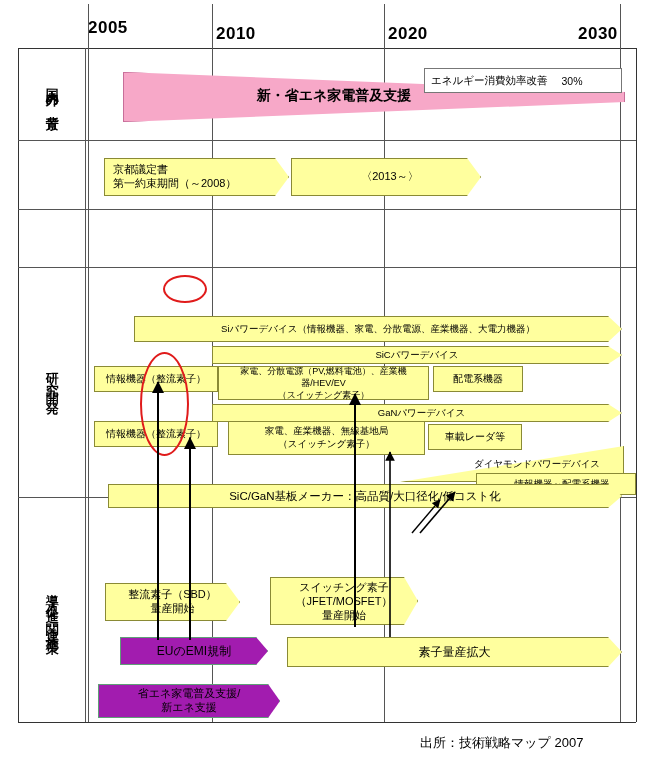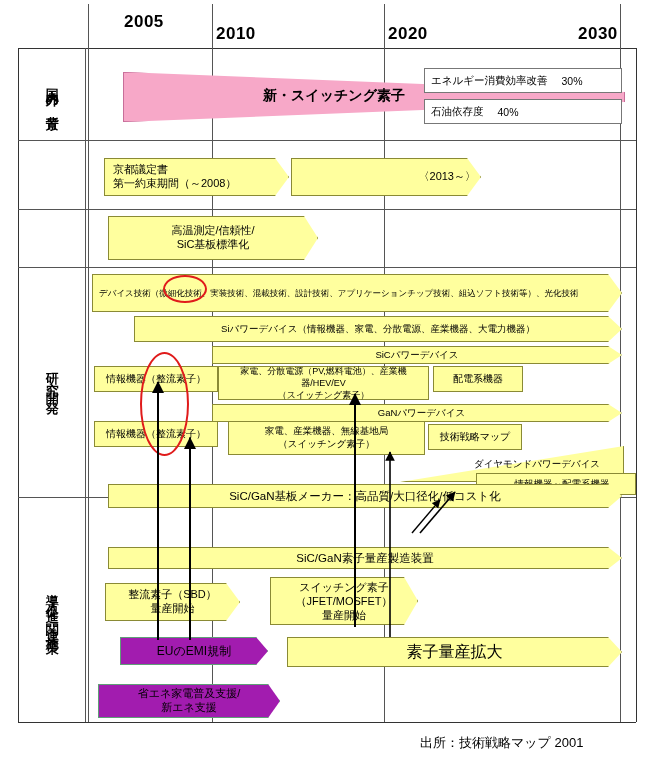--- a/index.html
+++ b/index.html
@@ -34,21 +34,21 @@
   .src{position:absolute;font-size:13px;}
   .small{font-size:9.5px;}
   .tiny{font-size:8.5px;}
   svg.ar{position:absolute;left:0;top:0;width:662px;height:763px;pointer-events:none;}
 </style>
 </head>
 <body>
 
 <div id="root">
 
-  <div class="axis-lbl" style="left:88px;top:12px;padding-left:36px;">2005</div>
+  <div class="axis-lbl" style="left:88px;top:18px;">2005</div>
   <div class="axis-lbl" style="left:216px;top:24px;">2010</div>
   <div class="axis-lbl" style="left:388px;top:24px;">2020</div>
   <div class="axis-lbl" style="left:578px;top:24px;">2030</div>
 
   <div class="hline thick" style="left:18px;top:48px;width:618px;"></div>
   <div class="hline thick" style="left:18px;top:722px;width:618px;"></div>
   <div class="vline thick" style="left:18px;top:48px;height:674px;"></div>
   <div class="vline thick" style="left:636px;top:48px;height:674px;"></div>
 
   <div class="hline" style="left:18px;top:140px;width:618px;"></div>
@@ -67,48 +67,37 @@
   </div>
   <div class="rowlabel" style="left:18px;top:267px;width:67px;height:230px;">
     <span style="writing-mode:vertical-rl;text-orientation:upright;letter-spacing:10px;">研究開発</span>
   </div>
   <div class="rowlabel" style="left:18px;top:497px;width:67px;height:225px;">
     <span style="writing-mode:vertical-rl;text-orientation:upright;letter-spacing:6px;">導入促進・関連施策</span>
   </div>
 
   <div class="pink" style="position:absolute;left:123px;top:72px;width:500px;height:48px;
        clip-path:polygon(0 0, 100% 40%, 100% 60%, 0 100%);">
-    <div style="position:absolute;left:60px;top:14px;width:300px;text-align:center;font-size:14px;font-weight:bold;">新・スイッチング素子</div>
+    <div style="position:absolute;left:60px;top:14px;width:300px;text-align:center;font-size:14px;font-weight:bold;">新・省エネ家電普及支援</div>
   </div>
 
   <div class="note" style="left:424px;top:68px;width:198px;height:25px;display:flex;align-items:center;">
     <span class="k">エネルギー消費効率改善</span>
     <span class="v">30%</span>
-  </div>
-  <div class="note" style="left:424px;top:99px;width:198px;height:25px;display:flex;align-items:center;">
-    <span class="k">石油依存度</span>
-    <span class="v">40%</span>
   </div>
 
   <div class="chev ych" style="left:104px;top:158px;width:185px;height:38px;">
     <span class="txt" style="text-align:left;padding-left:8px;white-space:pre-line;">京都議定書
 第一約束期間（～2008）</span>
   </div>
   <div class="chev ych" style="left:291px;top:158px;width:190px;height:38px;">
-    <span class="txt" style="text-align:right;padding-left:12px;">〈2013～〉</span>
+    <span class="txt" style="text-align:center;padding-left:12px;">〈2013～〉</span>
   </div>
 
-  <div class="chev ych" style="left:108px;top:216px;width:210px;height:44px;">
-    <span class="txt" style="white-space:pre-line;">高温測定/信頼性/
-SiC基板標準化</span>
-  </div>
 
-  <div class="chev ych" style="left:92px;top:274px;width:530px;height:38px;">
-    <span class="txt tiny" style="text-align:left;padding-left:6px;line-height:1.5;">デバイス技術（微細化技術、実装技術、混載技術、設計技術、アプリケーションチップ技術、組込ソフト技術等）、光化技術</span>
-  </div>
 
   <div class="chev ych" style="left:134px;top:316px;width:488px;height:26px;">
     <span class="txt small">Siパワーデバイス（情報機器、家電、分散電源、産業機器、大電力機器）</span>
   </div>
 
   <div class="chev ych" style="left:212px;top:346px;width:410px;height:18px;">
     <span class="txt small">SiCパワーデバイス</span>
   </div>
   <div class="ybox" style="position:absolute;left:94px;top:366px;width:122px;height:24px;display:flex;align-items:center;justify-content:center;font-size:10px;">
     <span>情報機器（整流素子）</span>
@@ -125,55 +114,52 @@
     <span class="txt small">GaNパワーデバイス</span>
   </div>
   <div class="ybox" style="position:absolute;left:94px;top:421px;width:122px;height:24px;display:flex;align-items:center;justify-content:center;font-size:10px;">
     <span>情報機器（整流素子）</span>
   </div>
   <div class="ybox" style="position:absolute;left:228px;top:421px;width:195px;height:32px;display:flex;align-items:center;justify-content:center;text-align:center;font-size:9.5px;line-height:1.35;white-space:pre-line;">
     <span>家電、産業機器、無線基地局
 （スイッチング素子）</span>
   </div>
   <div class="ybox" style="position:absolute;left:428px;top:424px;width:92px;height:24px;display:flex;align-items:center;justify-content:center;font-size:10px;">
-    <span>技術戦略マップ</span>
+    <span>車載レーダ等</span>
   </div>
 
   <div class="ytri" style="position:absolute;left:400px;top:432px;width:222px;height:48px;
        clip-path:polygon(0 100%, 100% 28%, 100% 100%);"></div>
   <div style="position:absolute;left:452px;top:458px;width:170px;font-size:9.5px;text-align:center;">ダイヤモンドパワーデバイス</div>
   <div class="ybox" style="position:absolute;left:476px;top:473px;width:146px;height:20px;display:flex;align-items:center;justify-content:center;font-size:9.5px;padding-left:12px;">
     <span>情報機器～配電系機器</span>
   </div>
 
   <div class="oval" style="left:163px;top:275px;width:40px;height:24px;"></div>
   <div class="oval" style="left:140px;top:352px;width:45px;height:100px;"></div>
 
   <div class="chev ych" style="left:108px;top:484px;width:514px;height:24px;">
     <span class="txt" style="font-size:11.5px;">SiC/GaN基板メーカー：高品質/大口径化/低コスト化</span>
-  </div>
-  <div class="chev ych" style="left:108px;top:547px;width:514px;height:22px;">
-    <span class="txt" style="font-size:11.5px;">SiC/GaN素子量産製造装置</span>
   </div>
 
   <div class="chev ych" style="left:105px;top:583px;width:135px;height:38px;">
     <span class="txt" style="white-space:pre-line;text-align:center;">整流素子（SBD）
 量産開始</span>
   </div>
   <div class="chev ych" style="left:270px;top:577px;width:148px;height:48px;">
     <span class="txt" style="white-space:pre-line;text-align:center;line-height:1.3;">スイッチング素子
 （JFET/MOSFET）
 量産開始</span>
   </div>
 
   <div class="chev green" style="left:120px;top:637px;width:148px;height:28px;">
     <span class="txt" style="font-size:12px;">EUのEMI規制</span>
   </div>
   <div class="chev ych" style="left:287px;top:637px;width:335px;height:30px;">
-    <span class="txt" style="font-size:16px;">素子量産拡大</span>
+    <span class="txt" style="font-size:12px;">素子量産拡大</span>
   </div>
 
   <div class="chev green" style="left:98px;top:684px;width:182px;height:34px;">
     <span class="txt" style="white-space:pre-line;font-size:11px;text-align:center;">省エネ家電普及支援/
 新エネ支援</span>
   </div>
 
   <svg class="ar">
     <defs>
       <marker id="ah" markerWidth="7" markerHeight="7" refX="5.5" refY="3" orient="auto">
@@ -181,14 +167,14 @@
       </marker>
     </defs>
     <line x1="158" y1="640" x2="158" y2="382" stroke="#000" stroke-width="2" marker-end="url(#ah)"></line>
     <line x1="190" y1="640" x2="190" y2="438" stroke="#000" stroke-width="2" marker-end="url(#ah)"></line>
     <line x1="355" y1="627" x2="355" y2="394" stroke="#000" stroke-width="2" marker-end="url(#ah)"></line>
     <line x1="390" y1="637" x2="390" y2="452" stroke="#000" stroke-width="1.6" marker-end="url(#ah)"></line>
     <line x1="420" y1="533" x2="455" y2="492" stroke="#000" stroke-width="1.6" marker-end="url(#ah)"></line>
     <line x1="412" y1="533" x2="440" y2="500" stroke="#000" stroke-width="1.4" marker-end="url(#ah)"></line>
   </svg>
 
-  <div class="src" style="left:420px;top:734px;">出所：技術戦略マップ 2001</div>
+  <div class="src" style="left:420px;top:734px;">出所：技術戦略マップ 2007</div>
 </div>
 
 </body></html>

